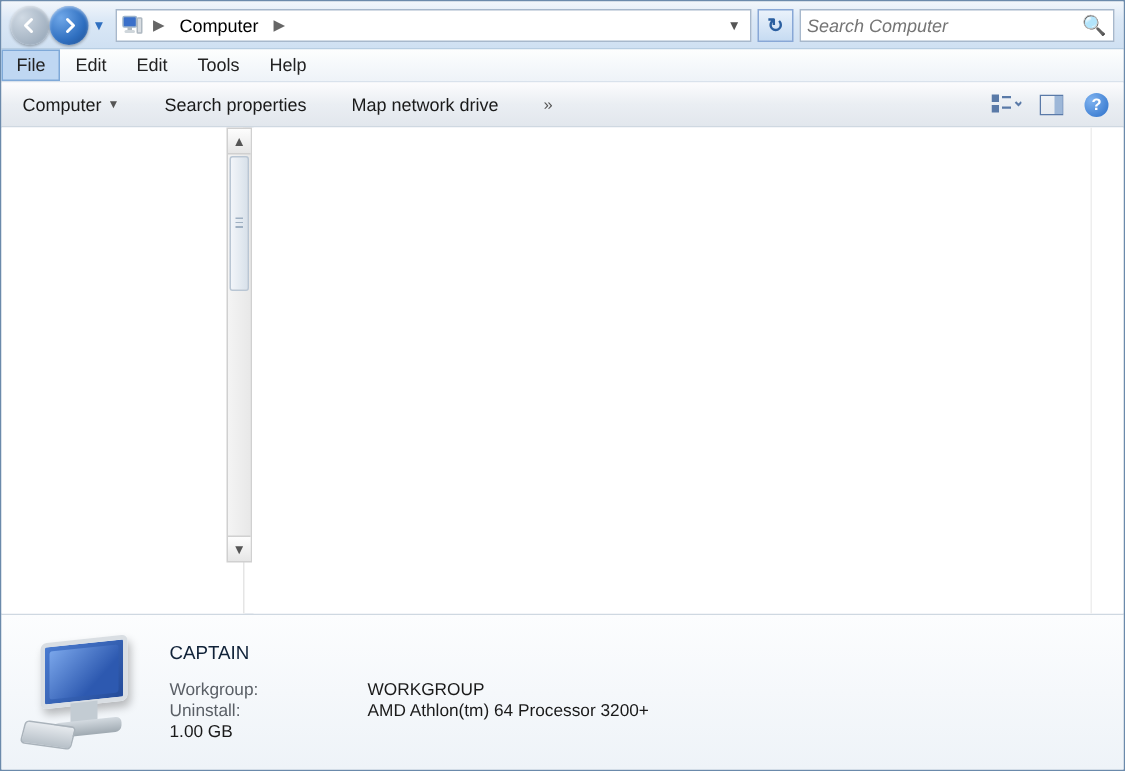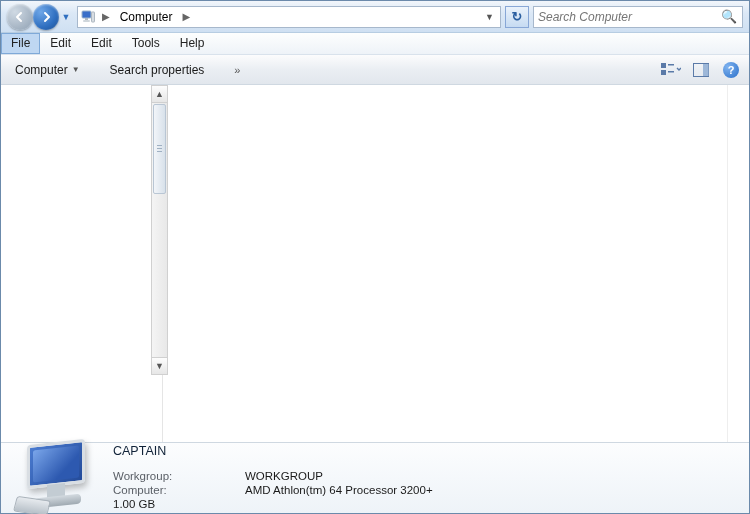--- a/index.html
+++ b/index.html
@@ -50,21 +50,21 @@
 .vscroll { position:absolute; right:-6px; top:0; width:17px; height:290px; background:linear-gradient(to right,#f4f4f4,#e8e8e8); border:1px solid #d0d0d0; display:flex; flex-direction:column; }
 .vscroll .arrow { height:17px; display:flex; align-items:center; justify-content:center; font-size:9px; color:#555; background:linear-gradient(to bottom,#fdfdfd,#e6e6e6); border-bottom:1px solid #d0d0d0; }
 .vscroll .arrow.bottom { border-top:1px solid #d0d0d0; border-bottom:none; margin-top:auto; }
 .vscroll .thumb { margin:1px; height:90px; background:linear-gradient(to right,#f2f5f9,#d8e1ea); border:1px solid #b9c6d4; border-radius:2px; position:relative; }
 .vscroll .thumb::after { content:""; position:absolute; left:3px; right:3px; top:40px; height:8px;
   background:repeating-linear-gradient(to bottom,#9fb0c2 0 1px, transparent 1px 3px); }
 .main-pane { flex:1; background:#fff; position:relative; }
 .main-right-edge { position:absolute; right:0; top:0; bottom:0; width:22px; border-left:1px solid #eee; }
 
 
-.details { height:71px; border-top:1px solid #cfd8e1; background:linear-gradient(to bottom,#fcfdfe,#eef3f8); display:flex; align-items:center; padding:6px 12px; gap:14px; }
+.details { height:104px; border-top:1px solid #cfd8e1; background:linear-gradient(to bottom,#fcfdfe,#eef3f8); display:flex; align-items:center; padding:6px 12px; gap:14px; }
 .pc-icon { width:86px; height:80px; position:relative; }
 .monitor-body { position:absolute; left:14px; top:4px; width:58px; height:44px; background:linear-gradient(135deg,#4a7bd0,#244b9a); border:3px solid #d9dee3; border-radius:4px; transform:skewY(-6deg); box-shadow:2px 4px 6px rgba(0,0,0,.25); }
 .monitor-body::after{ content:""; position:absolute; inset:3px; background:linear-gradient(135deg,#7aa6ea 0%, #2d59b0 70%); border-radius:2px; }
 .monitor-stand { position:absolute; left:34px; top:46px; width:18px; height:14px; background:#c3ccd3; transform:skewY(-6deg); }
 .monitor-base { position:absolute; left:22px; top:58px; width:46px; height:10px; background:linear-gradient(to bottom,#d3dae0,#9fa9b1); border-radius:4px; transform:skewY(-6deg); }
 .kbd { position:absolute; left:2px; top:60px; width:34px; height:16px; background:linear-gradient(to bottom,#e6eaee,#b7c0c8); border-radius:3px; transform:skewY(8deg) skewX(-14deg); border:1px solid #aab3bb; }
 
 .details-text { flex:1; font-size:11.5px; color:#1a1a1a; }
 .details-title { font-size:12.5px; font-weight:400; color:#102238; margin-bottom:12px; }
 .detail-row { display:flex; margin:2px 0; }
@@ -125,20 +125,21 @@
     <div class="menu-item">Tools</div>
     <div class="menu-item">Help</div>
   </div>
 
   <div class="toolbar">
     <div class="tool-btn">
       <span>Computer</span>
       <span class="tool-chev">▼</span>
     </div>
     <div class="tool-btn">Search properties</div>
+    <div class="tool-btn">Map network drive</div>
     <div class="tool-btn tool-overflow">»</div>
 
     <div class="toolbar-right">
       <div class="tb-icon">
         <svg width="20" height="16" viewBox="0 0 20 16">
           <rect x="0" y="1" width="5" height="5" fill="#5a7aa8"></rect>
             <rect x="0" y="8" width="5" height="5" fill="#5a7aa8"></rect>
           <rect x="7" y="2" width="6" height="1.5" fill="#5a7aa8"></rect>
             <rect x="7" y="9" width="6" height="1.5" fill="#5a7aa8"></rect>
           <path d="M16 6 l2 2 l2 -2" stroke="#5a7aa8" stroke-width="1.4" fill="none"></path>
@@ -177,21 +178,21 @@
       <div class="monitor-base"></div>
       <div class="kbd"></div>
     </div>
     <div class="details-text">
       <div class="details-title">CAPTAIN</div>
       <div class="detail-row">
         <div class="detail-label">Workgroup:</div>
         <div class="detail-value">WORKGROUP</div>
       </div>
       <div class="detail-row">
-        <div class="detail-label">Computer:</div>
+        <div class="detail-label">Uninstall:</div>
         <div class="detail-value">AMD Athlon(tm) 64 Processor 3200+</div>
       </div>
       <div class="detail-row">
         <div class="detail-value">1.00 GB</div>
       </div>
     </div>
   </div>
 
 </div>
 

